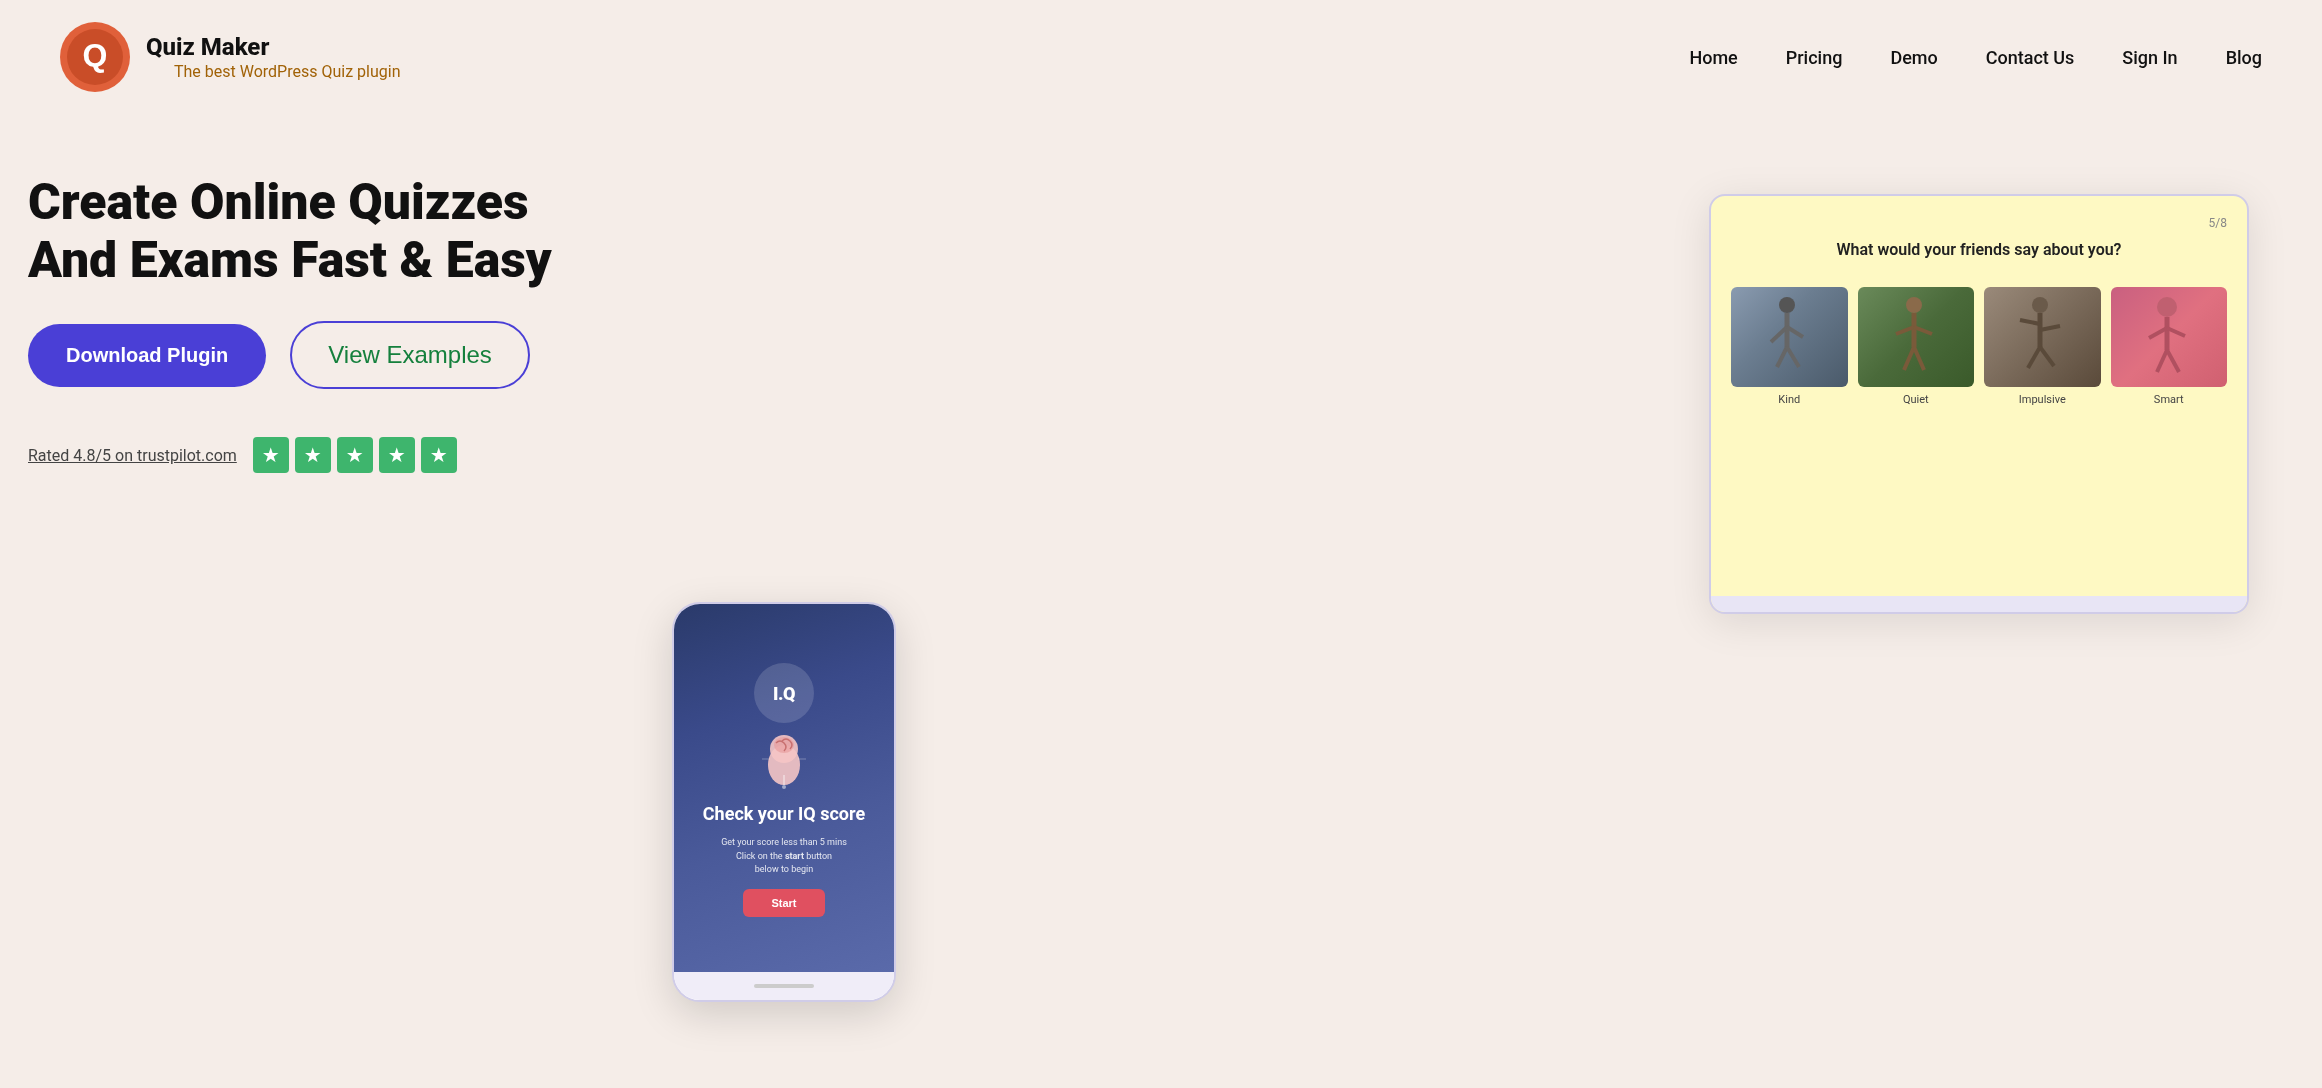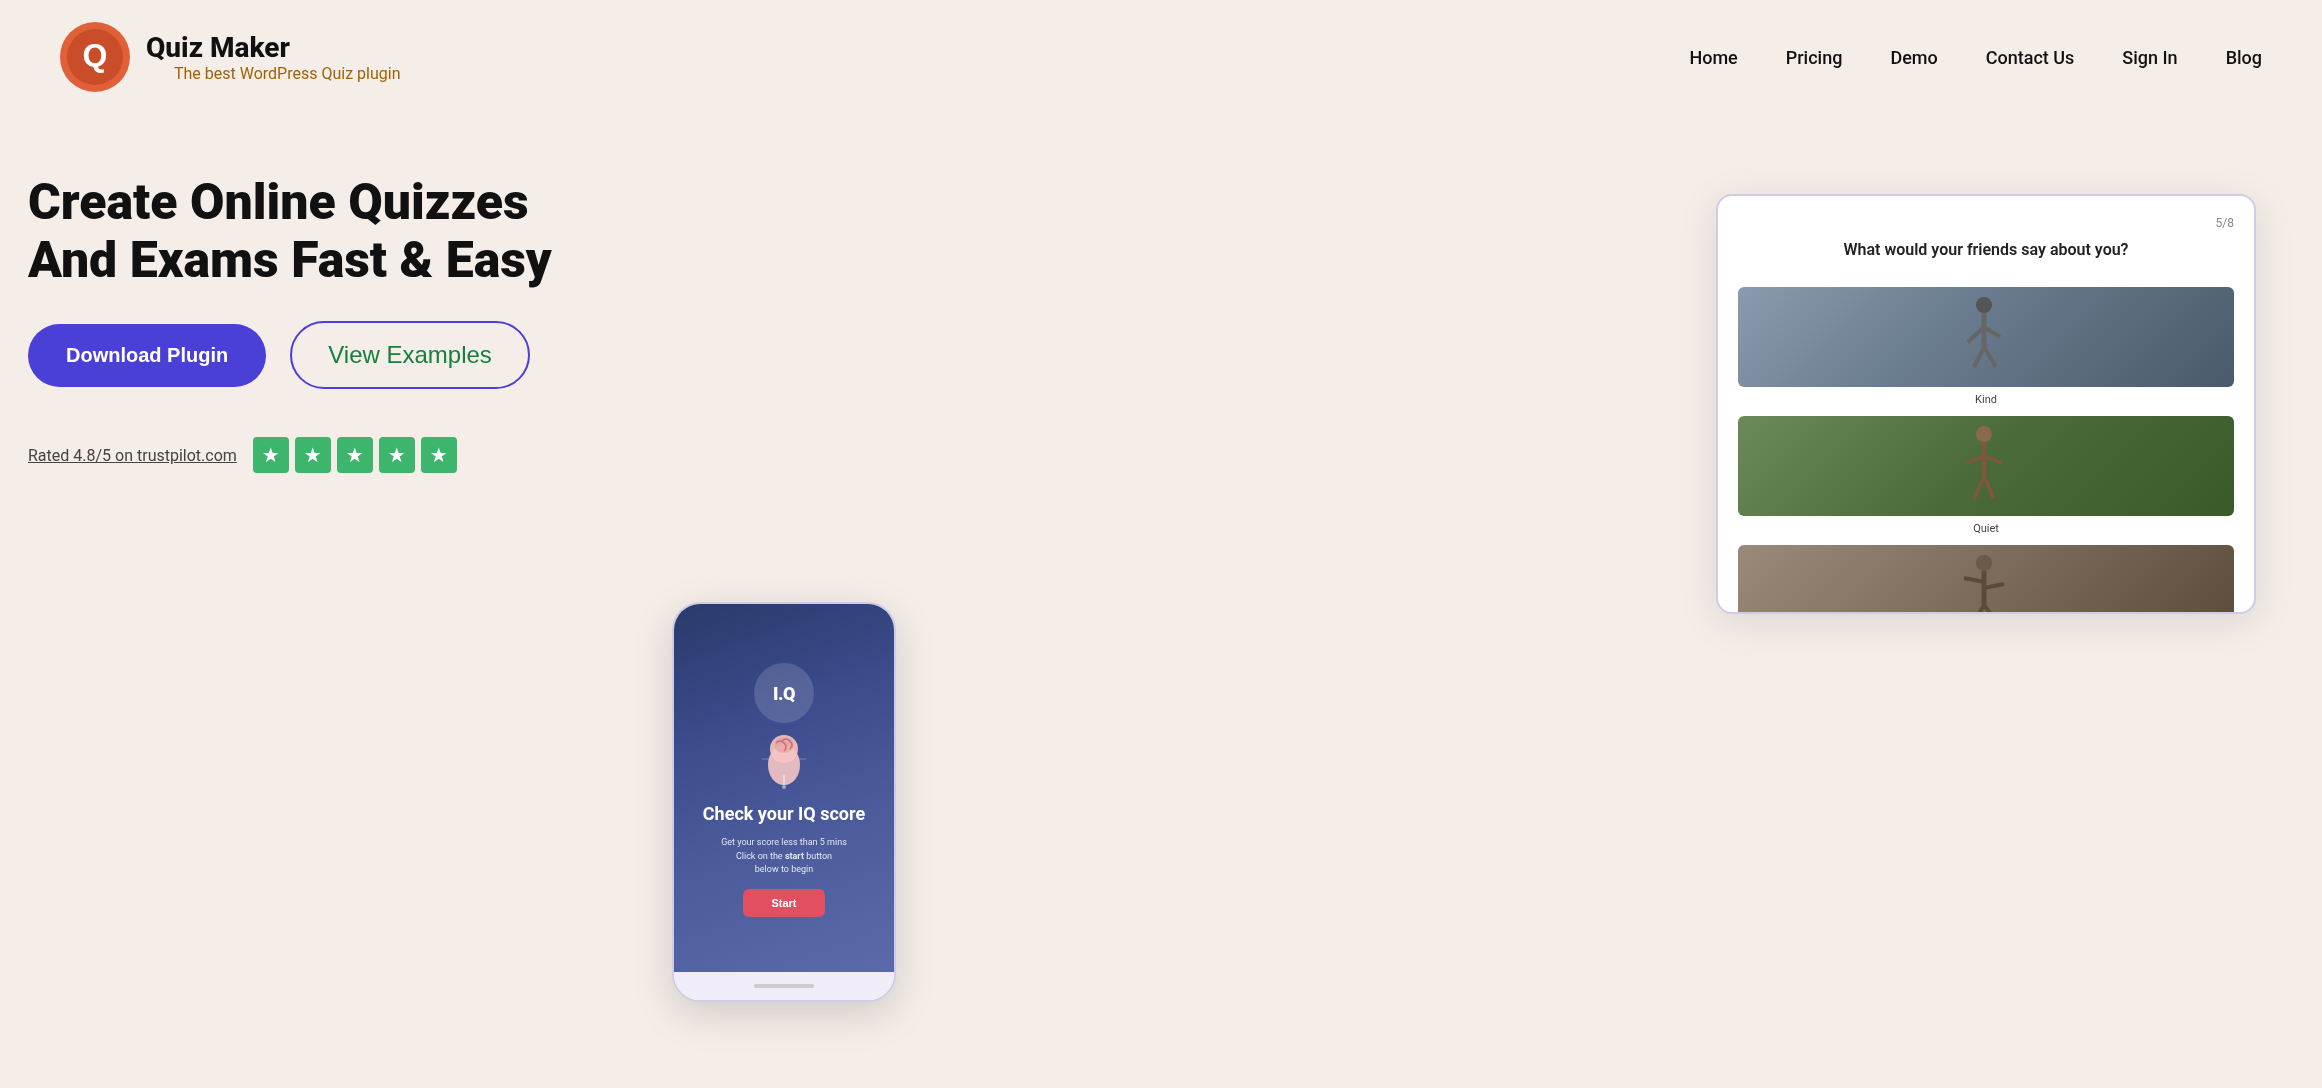--- a/index.html
+++ b/index.html
@@ -35,21 +35,21 @@
       height: 70px;
       flex-shrink: 0;
     }
 
     .logo-text-block {
       display: flex;
       flex-direction: column;
     }
 
     .logo-title {
-      font-size: 28px;
+      font-size: 24px;
       font-weight: 800;
       color: #111;
       line-height: 1.2;
     }
 
     .logo-subtitle {
       font-size: 16px;
       color: #a16207;
       font-weight: 400;
       margin-left: 28px;
@@ -166,25 +166,25 @@
       position: relative;
       display: flex;
       align-items: center;
       justify-content: center;
       min-height: 580px;
     }
 
     
     .tablet-mockup {
       position: absolute;
-      right: 6px;
+      right: 13px;
       top: 20px;
       width: 540px;
       height: 420px;
-      background: #ffffff;
+      background: #fef9c3;
       border-radius: 16px;
       border: 2px solid #d0cce8;
       box-shadow: 0 8px 40px rgba(0,0,0,0.1);
       overflow: hidden;
       padding: 20px;
       display: flex;
       flex-direction: column;
     }
 
     .tablet-progress {
@@ -197,21 +197,21 @@
     .tablet-question {
       text-align: center;
       font-size: 16px;
       font-weight: 600;
       color: #222;
       margin-bottom: 28px;
     }
 
     .tablet-grid {
       display: grid;
-      grid-template-columns: 1fr;
+      grid-template-columns: 1fr 1fr 1fr 1fr;
       gap: 10px;
       flex: 1;
     }
 
     .tablet-option {
       display: flex;
       flex-direction: column;
       align-items: center;
       gap: 6px;
     }

